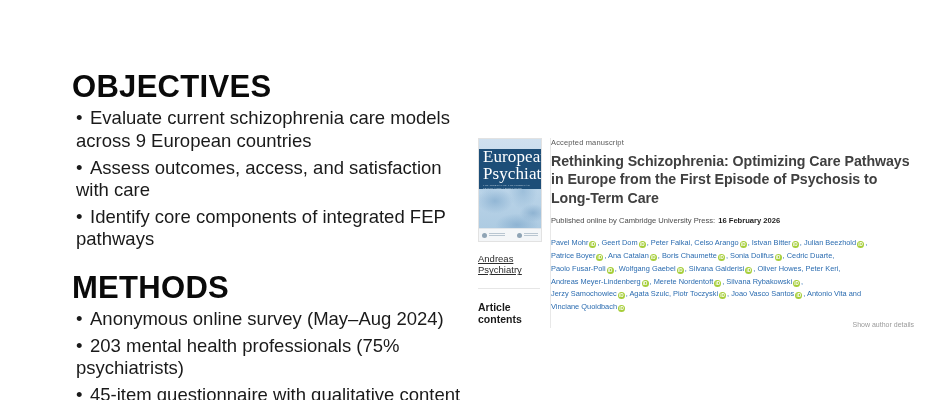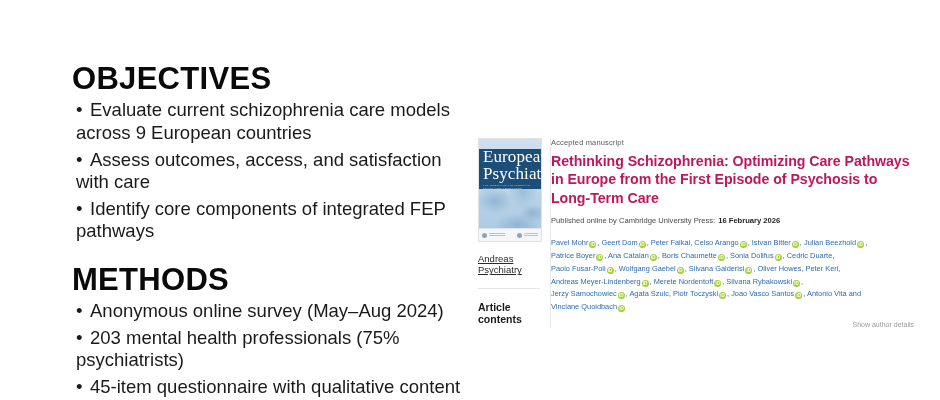--- a/index.html
+++ b/index.html
@@ -17,21 +17,21 @@
     left:72px; top:58px;
     width:400px;
   }
   .section{ margin:0 0 4px 0; }
   .section-heading{
     font-weight:bold;
     font-size:31px;
     letter-spacing:0.3px;
     color:#0a0a0a;
     line-height:1.08;
-    margin:4px 0 2px 0;
+    margin:12px 0 2px 0;
     font-family:"Liberation Sans",sans-serif;
   }
   .bullet-list{ margin:0; padding:0; list-style:none; }
   .bullet-item{
     font-size:18.5px;
     line-height:1.22;
     color:#1a1a1a;
     margin:4px;
     text-indent:0;
   }
@@ -157,21 +157,21 @@
 
   .kicker{
     font-size:7.5px;
     color:#5a5a5a;
     letter-spacing:.15px;
     margin-bottom:5px;
   }
   .article-title{
     font-size:14.2px;
     font-weight:bold;
-    color:#be185d;
+    color:#404040;
     line-height:1.3;
     margin:0 0 9px 0;
     letter-spacing:-.05px;
   }
   .pubinfo{
     font-size:7.6px;
     color:#4a4a4a;
     margin-bottom:12px;
   }
   .pubinfo .pubdate{

